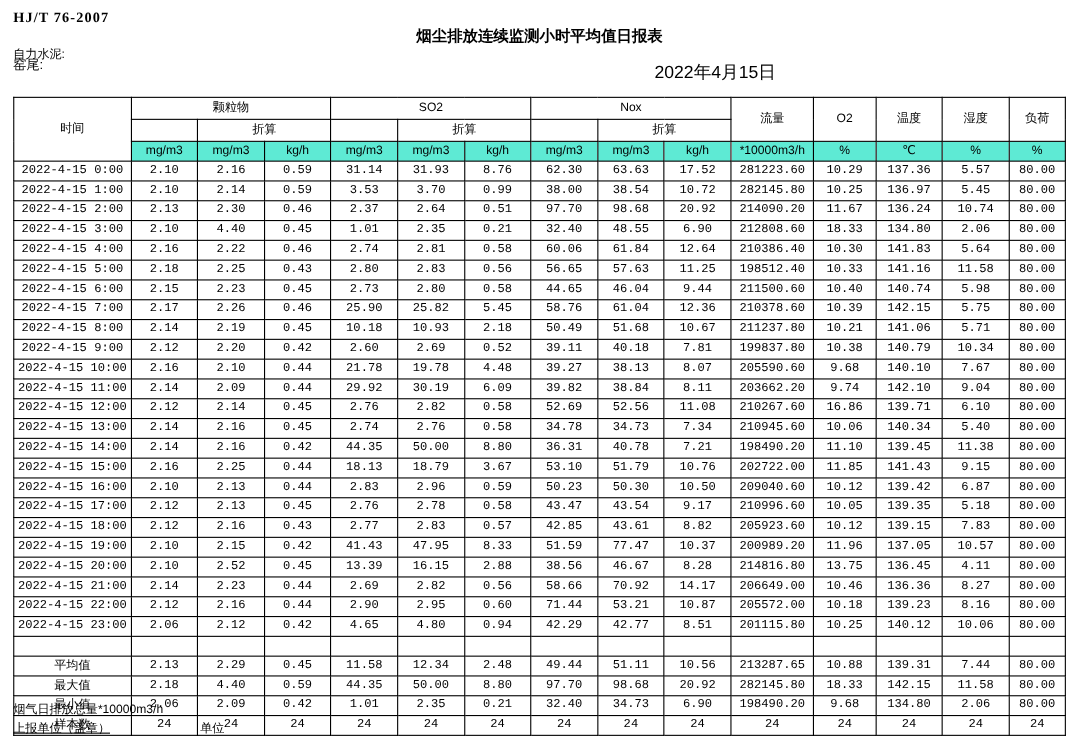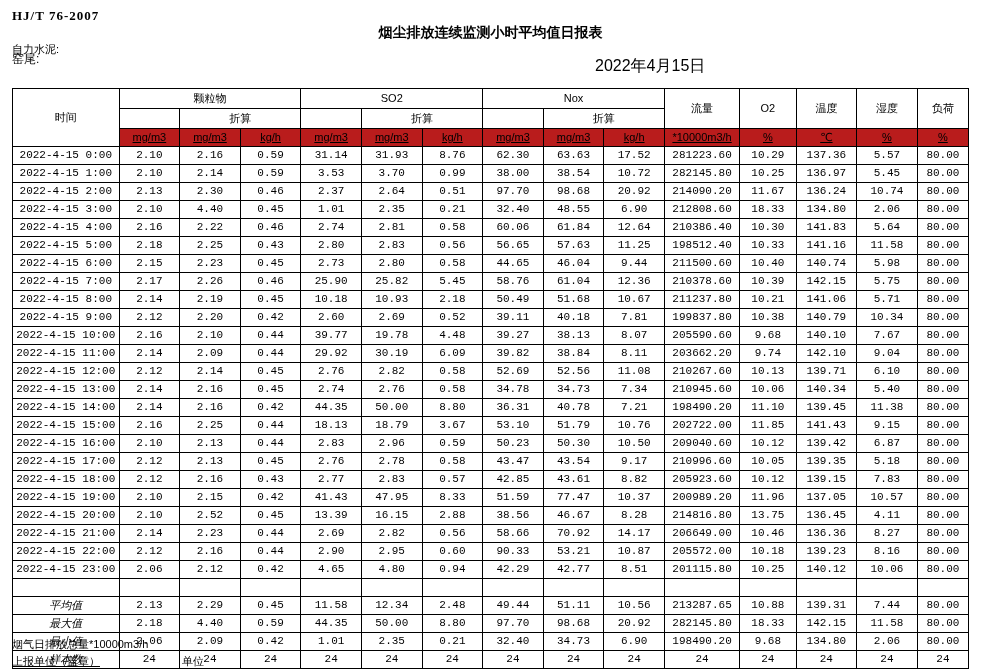--- a/index.html
+++ b/index.html
@@ -27,24 +27,24 @@
     font-weight:normal;
     font-size:11px;
     text-align:center;
     height:17px;
     padding:0;
     line-height:15px;
     overflow:hidden;
     white-space:nowrap;
   }
   .hdr-group{height:20px;}
-  .hdr-unit{background:#b91c1c;text-decoration:underline;}
+  .hdr-unit{background:#5eead4;}
   .time-cell{font-family:"Liberation Mono","DejaVu Sans Mono",monospace;font-size:11px;text-align:center;}
   .num{font-family:"Liberation Mono","DejaVu Sans Mono",monospace;font-size:11px;text-align:center;}
-  .lbl{text-align:center;font-style:italic;}
+  .lbl{text-align:center;}
   .blankrow td{border:1px solid #000;height:9px;}
   .footnote1{position:absolute;left:12px;top:637px;font-size:11px;}
   .footnote2{position:absolute;left:12px;top:654px;font-size:11px;text-decoration:underline;}
   .footnote2b{position:absolute;left:182px;top:654px;font-size:11px;}
 </style>
 </head>
 <body>
 
 <div class="page">
 
@@ -280,21 +280,21 @@
           <td class="num">10.38</td>
           <td class="num">140.79</td>
           <td class="num">10.34</td>
           <td class="num">80.00</td>
         </tr>
         <tr>
           <td class="time-cell">2022-4-15 10:00</td>
           <td class="num">2.16</td>
           <td class="num">2.10</td>
           <td class="num">0.44</td>
-          <td class="num">39.77</td>
+          <td class="num">21.78</td>
           <td class="num">19.78</td>
           <td class="num">4.48</td>
           <td class="num">39.27</td>
           <td class="num">38.13</td>
           <td class="num">8.07</td>
           <td class="num">205590.60</td>
           <td class="num">9.68</td>
           <td class="num">140.10</td>
           <td class="num">7.67</td>
           <td class="num">80.00</td>
@@ -321,21 +321,21 @@
           <td class="num">2.12</td>
           <td class="num">2.14</td>
           <td class="num">0.45</td>
           <td class="num">2.76</td>
           <td class="num">2.82</td>
           <td class="num">0.58</td>
           <td class="num">52.69</td>
           <td class="num">52.56</td>
           <td class="num">11.08</td>
           <td class="num">210267.60</td>
-          <td class="num">10.13</td>
+          <td class="num">16.86</td>
           <td class="num">139.71</td>
           <td class="num">6.10</td>
           <td class="num">80.00</td>
         </tr>
         <tr>
           <td class="time-cell">2022-4-15 13:00</td>
           <td class="num">2.14</td>
           <td class="num">2.16</td>
           <td class="num">0.45</td>
           <td class="num">2.74</td>
@@ -487,21 +487,21 @@
           <td class="num">80.00</td>
         </tr>
         <tr>
           <td class="time-cell">2022-4-15 22:00</td>
           <td class="num">2.12</td>
           <td class="num">2.16</td>
           <td class="num">0.44</td>
           <td class="num">2.90</td>
           <td class="num">2.95</td>
           <td class="num">0.60</td>
-          <td class="num">90.33</td>
+          <td class="num">71.44</td>
           <td class="num">53.21</td>
           <td class="num">10.87</td>
           <td class="num">205572.00</td>
           <td class="num">10.18</td>
           <td class="num">139.23</td>
           <td class="num">8.16</td>
           <td class="num">80.00</td>
         </tr>
         <tr>
           <td class="time-cell">2022-4-15 23:00</td>

